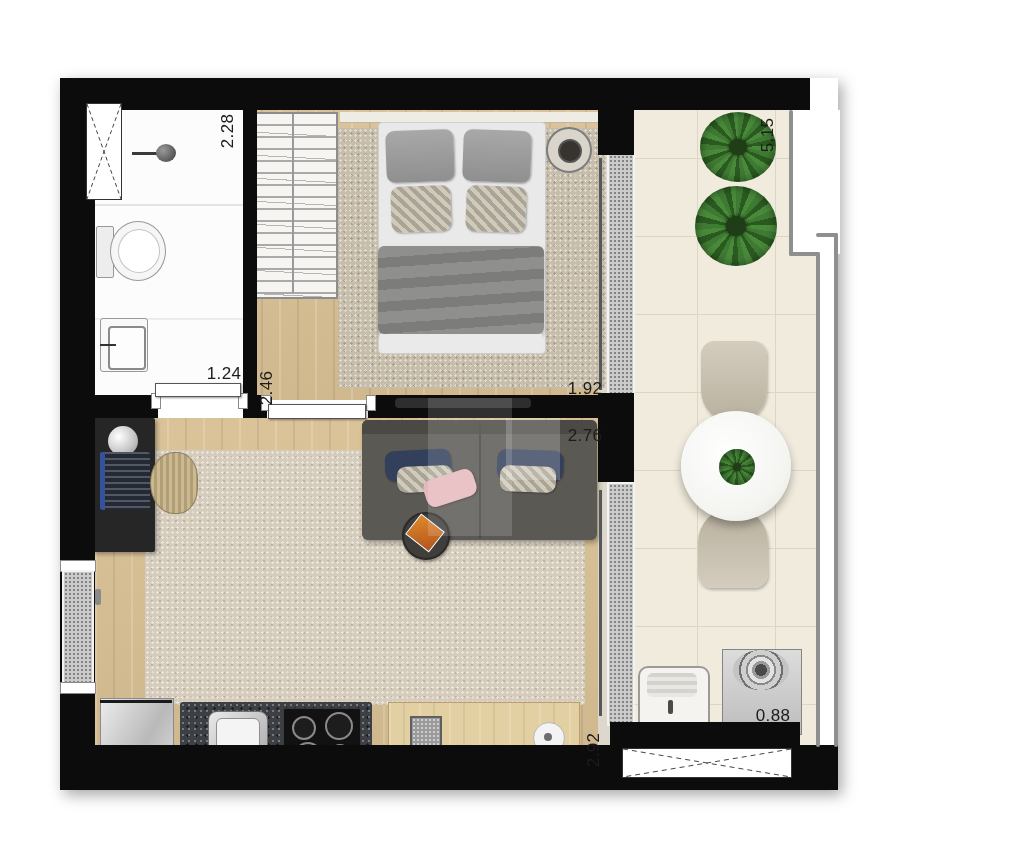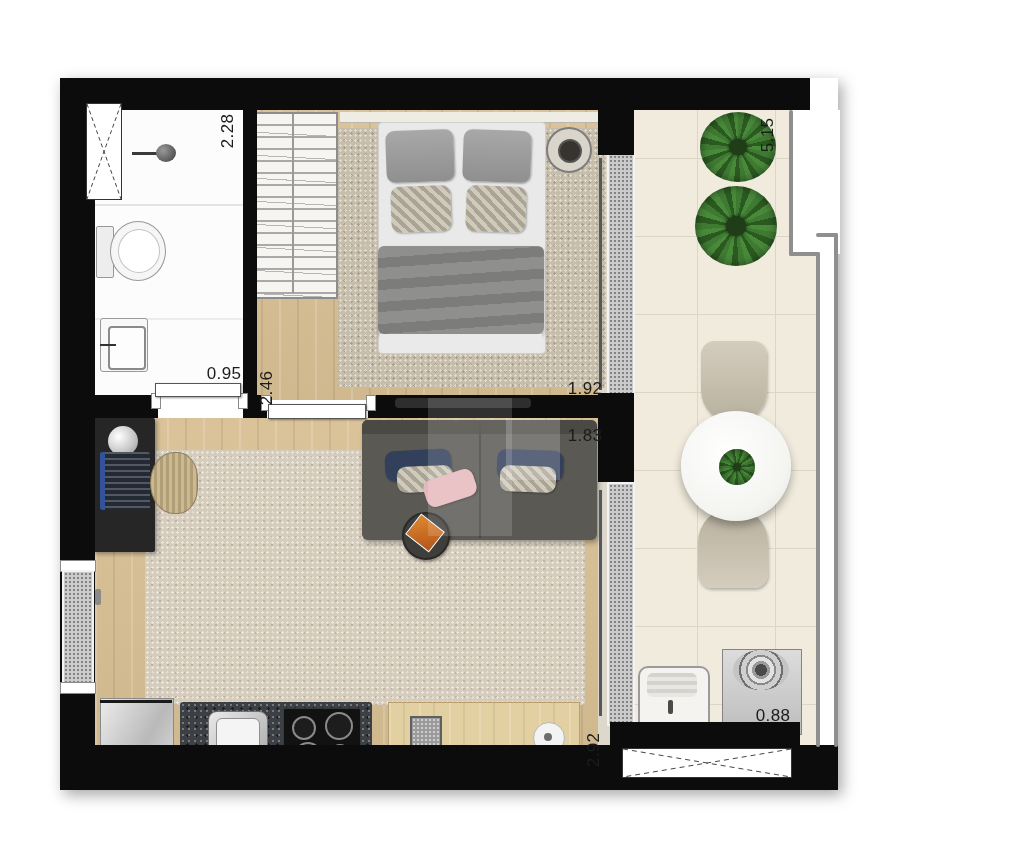--- a/index.html
+++ b/index.html
@@ -191,20 +191,20 @@
   <div class="abs railing" style="left:789px;top:252px;width:31px;height:4px;"></div>
   <div class="abs railing" style="left:816px;top:252px;width:4px;height:495px;"></div>
   <div class="abs railing" style="left:816px;top:233px;width:22px;height:4px;"></div>
   <div class="abs railing" style="left:834px;top:233px;width:4px;height:514px;"></div>
 
   <div class="abs" style="left:428px;top:398px;width:84px;height:138px;background:rgba(255,255,255,.15);"></div>
   <div class="abs" style="left:506px;top:418px;width:54px;height:62px;background:rgba(255,255,255,.2);"></div>
 
   <div class="abs label vlabel" style="left:188px;top:121px;">2.28</div>
   <div class="abs label vlabel" style="left:728px;top:125px;">5.15</div>
-  <div class="abs label" style="left:184px;top:364px;">0.95</div>
+  <div class="abs label" style="left:184px;top:364px;">1.24</div>
   <div class="abs label vlabel" style="left:227px;top:378px;">2.46</div>
   <div class="abs label" style="left:545px;top:379px;">1.92</div>
-  <div class="abs label" style="left:545px;top:426px;">1.83</div>
+  <div class="abs label" style="left:545px;top:426px;">2.76</div>
   <div class="abs label vlabel" style="left:554px;top:740px;">2.92</div>
   <div class="abs label" style="left:733px;top:706px;">0.88</div>
 
 </div>
 
 </body></html>

